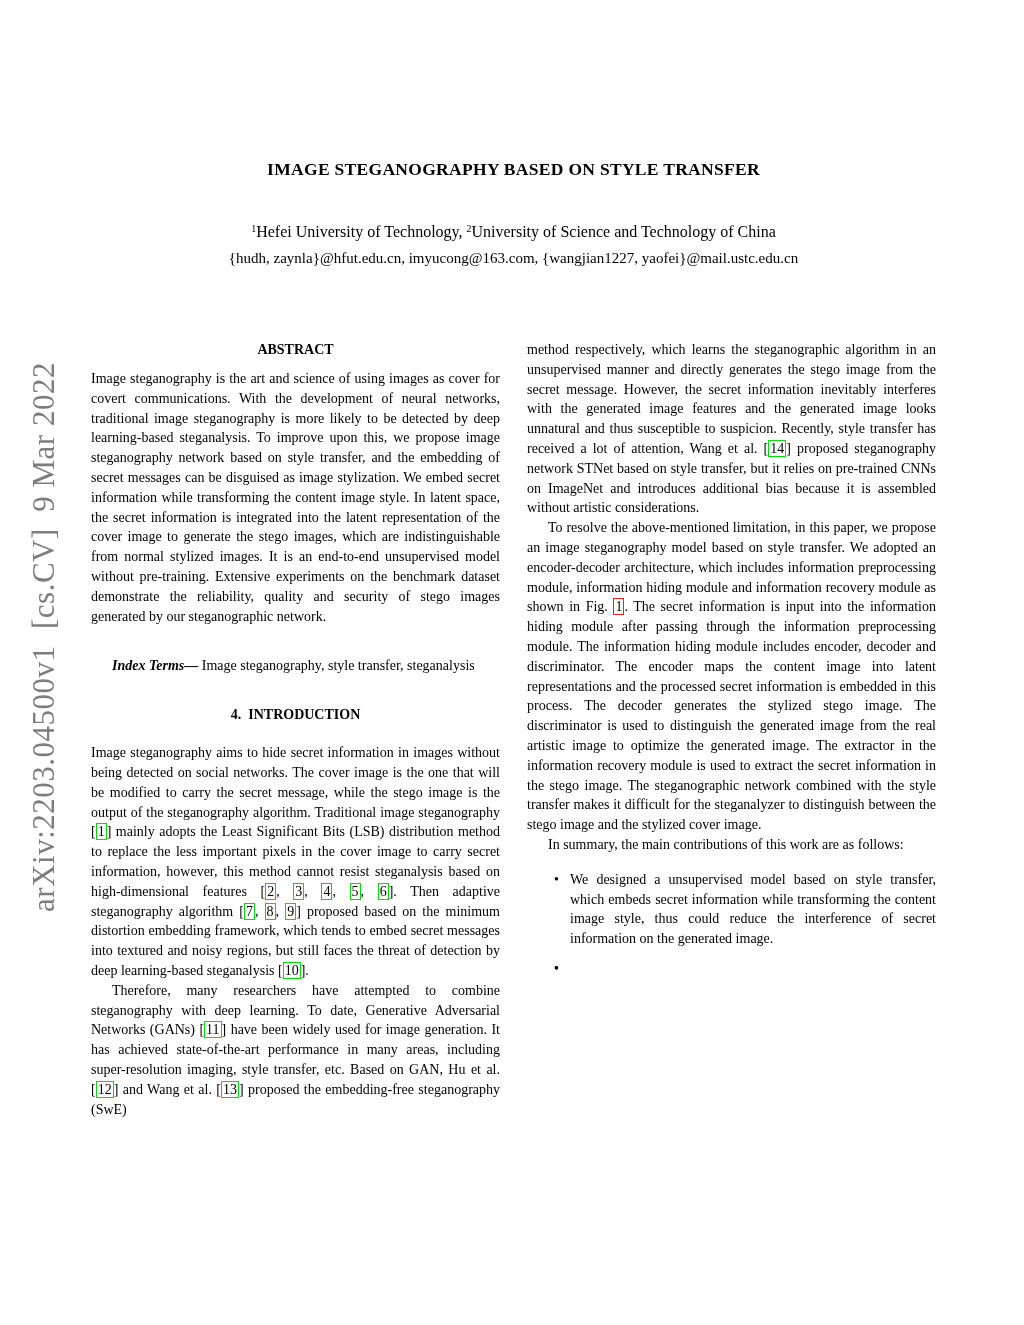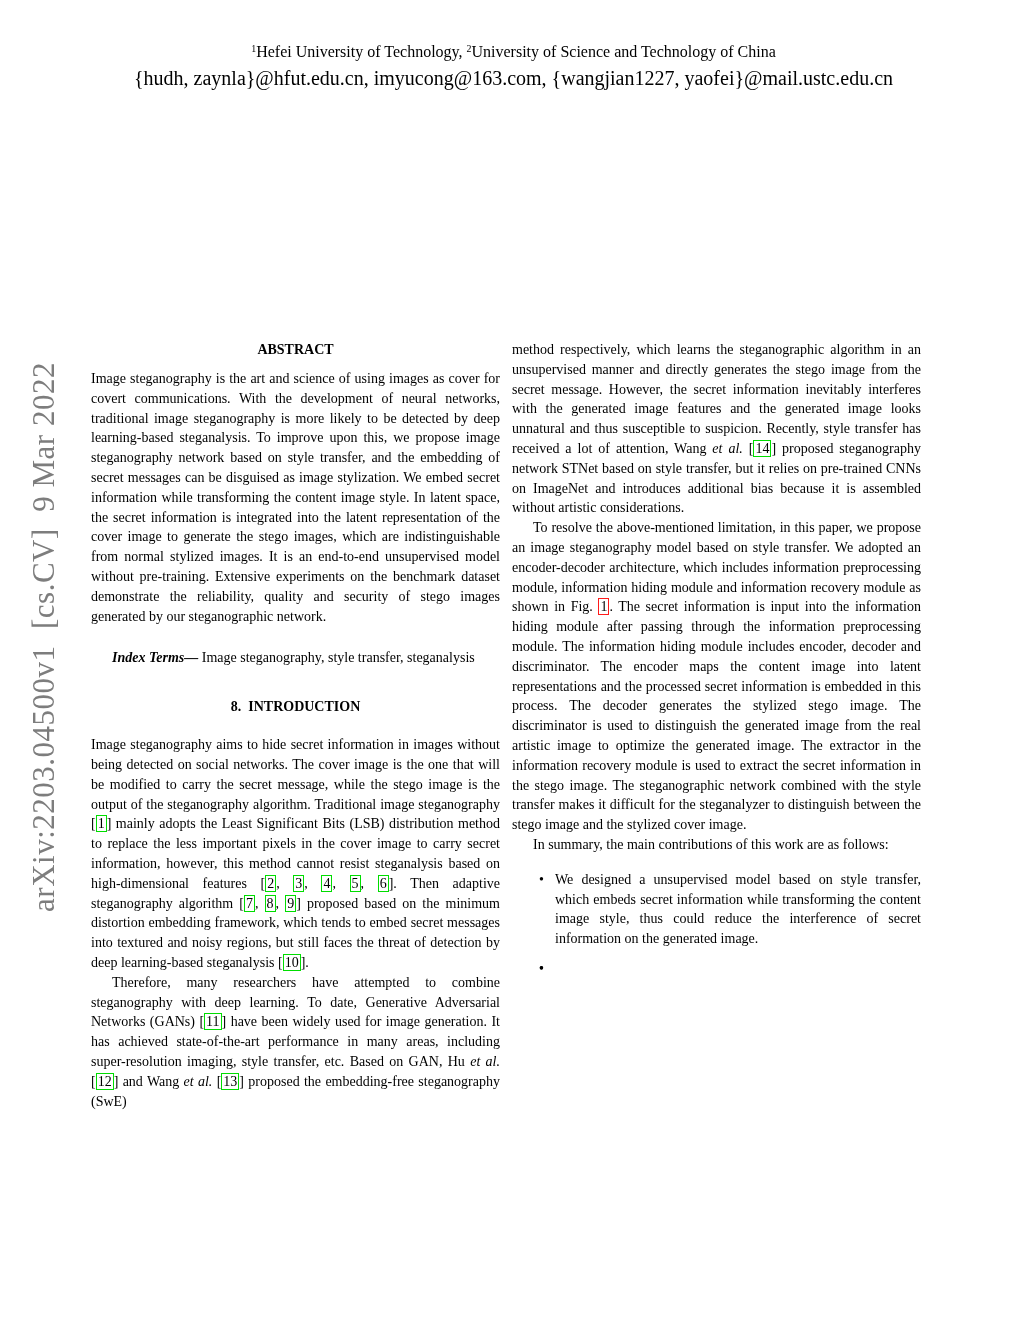--- a/index.html
+++ b/index.html
@@ -25,68 +25,69 @@
     white-space:pre;
     font-size:31px; letter-spacing:0.5px;
     color:var(--watermark-color);
   }
 
   
   .paper-header{ position:absolute; top:0; left:91px; width:845px; text-align:center; }
   .title{ margin-top:159px; font-size:17.5px; font-weight:bold; letter-spacing:0.3px; }
   .authors{ margin-top:26px; font-size:16px; font-style:italic; }
   .affiliation{ margin-top:39px; font-size:16px; line-height:25px; }
-  .emails{ font-size:20px; line-height:25px; }
+  .emails{ font-size:15px; line-height:25px; }
 
   
-  .columns{ position:absolute; top:340px; left:91px; width:845px; display:flex; gap:12px; }
+  .columns{ position:absolute; top:340px; left:91px; width:845px; display:flex; gap:27px; }
   .col{
     width:409px; font-size:14px; line-height:19.8px;
     text-align:justify; hyphens:auto; -webkit-hyphens:auto;
   }
   h2{
     font-size:14px; font-weight:bold; text-align:center;
     white-space:pre; margin:0 0 9px 0; line-height:20px;
   }
   .h-intro{ margin:29px 0 18px 0; }
   p{ margin:0; }
   .indent{ text-indent:21px; }
-  .index-terms{ margin-top:22px; }
+  .index-terms{ margin-top:30px; }
 
   
   .seg-sup{ font-size:62%; position:relative; top:-0.5em; }
-  .seg-i{ font-style:italic; }
+  .seg-i{ }
   .seg-bi{ font-weight:bold; font-style:italic; }
   .seg-cite{ border:1.5px solid var(--cite-color); padding:0 1px; }
   .seg-fig{ border:1.5px solid var(--fig-color); padding:0 1px; }
 
   
   ul.contrib{ list-style:none; margin:15px 0 0 0; padding:0 0 0 43px; }
   ul.contrib li{ position:relative; margin-bottom:10px; }
   ul.contrib .bullet{ position:absolute; left:-16px; }
 </style>
 </head>
 <body>
 
 <div class="page">
 
   <div class="watermark">arXiv:2203.04500v1  [cs.CV]  9 Mar 2022</div>
 
   <header class="paper-header">
+    <div class="title">IMAGE STEGANOGRAPHY BASED ON STYLE TRANSFER</div>
     <div class="affiliation"><span class="seg-sup">1</span>Hefei University of Technology, <span class="seg-sup">2</span>University of Science and Technology of China</div>
     <div class="emails">{hudh, zaynla}@hfut.edu.cn, imyucong@163.com, {wangjian1227, yaofei}@mail.ustc.edu.cn</div>
   </header>
 
   <div class="columns">
 
     <div class="col">
       <h2 class="h-abstract">ABSTRACT</h2>
       <p class="noindent">Image steganography is the art and science of using images as cover for covert communications. With the development of neural networks, traditional image steganography is more likely to be detected by deep learning-based steganalysis. To improve upon this, we propose image steganography network based on style transfer, and the embedding of secret messages can be disguised as image stylization. We embed secret information while transforming the content image style. In latent space, the secret information is integrated into the latent representation of the cover image to generate the stego images, which are indistinguishable from normal stylized images. It is an end-to-end unsupervised model without pre-training. Extensive experiments on the benchmark dataset demonstrate the reliability, quality and security of stego images generated by our steganographic network.</p>
       <p class="indent index-terms"><span class="seg-bi">Index Terms—</span> Image steganography, style transfer, steganalysis</p>
-      <h2 class="h-intro">8. INTRODUCTION</h2>
+      <h2 class="h-intro">4. INTRODUCTION</h2>
       <p class="noindent">Image steganography aims to hide secret information in images without being detected on social networks. The cover image is the one that will be modified to carry the secret message, while the stego image is the output of the steganography algorithm. Traditional image steganography [<span class="seg-cite">1</span>] mainly adopts the Least Significant Bits (LSB) distribution method to replace the less important pixels in the cover image to carry secret information, however, this method cannot resist steganalysis based on high-dimensional features [<span class="seg-cite">2</span>, <span class="seg-cite">3</span>, <span class="seg-cite">4</span>, <span class="seg-cite">5</span>, <span class="seg-cite">6</span>]. Then adaptive steganography algorithm [<span class="seg-cite">7</span>, <span class="seg-cite">8</span>, <span class="seg-cite">9</span>] proposed based on the minimum distortion embedding framework, which tends to embed secret messages into textured and noisy regions, but still faces the threat of detection by deep learning-based steganalysis [<span class="seg-cite">10</span>].</p>
       <p class="indent">Therefore, many researchers have attempted to combine steganography with deep learning. To date, Generative Adversarial Networks (GANs) [<span class="seg-cite">11</span>] have been widely used for image generation. It has achieved state-of-the-art performance in many areas, including super-resolution imaging, style transfer, etc. Based on GAN, Hu <span class="seg-i">et al.</span> [<span class="seg-cite">12</span>] and Wang <span class="seg-i">et al.</span> [<span class="seg-cite">13</span>] proposed the embedding-free steganography (SwE)</p>
     </div>
 
     <div class="col">
       <p class="noindent">method respectively, which learns the steganographic algorithm in an unsupervised manner and directly generates the stego image from the secret message. However, the secret information inevitably interferes with the generated image features and the generated image looks unnatural and thus susceptible to suspicion. Recently, style transfer has received a lot of attention, Wang <span class="seg-i">et al.</span> [<span class="seg-cite">14</span>] proposed steganography network STNet based on style transfer, but it relies on pre-trained CNNs on ImageNet and introduces additional bias because it is assembled without artistic considerations.</p>
       <p class="indent">To resolve the above-mentioned limitation, in this paper, we propose an image steganography model based on style transfer. We adopted an encoder-decoder architecture, which includes information preprocessing module, information hiding module and information recovery module as shown in Fig. <span class="seg-fig">1</span>. The secret information is input into the information hiding module after passing through the information preprocessing module. The information hiding module includes encoder, decoder and discriminator. The encoder maps the content image into latent representations and the processed secret information is embedded in this process. The decoder generates the stylized stego image. The discriminator is used to distinguish the generated image from the real artistic image to optimize the generated image. The extractor in the information recovery module is used to extract the secret information in the stego image. The steganographic network combined with the style transfer makes it difficult for the steganalyzer to distinguish between the stego image and the stylized cover image.</p>
       <p class="indent">In summary, the main contributions of this work are as follows:</p>
       <ul class="contrib">
         <li><span class="bullet">•</span><span class="li-text">We designed a unsupervised model based on style transfer, which embeds secret information while transforming the content image style, thus could reduce the interference of secret information on the generated image.</span></li>

